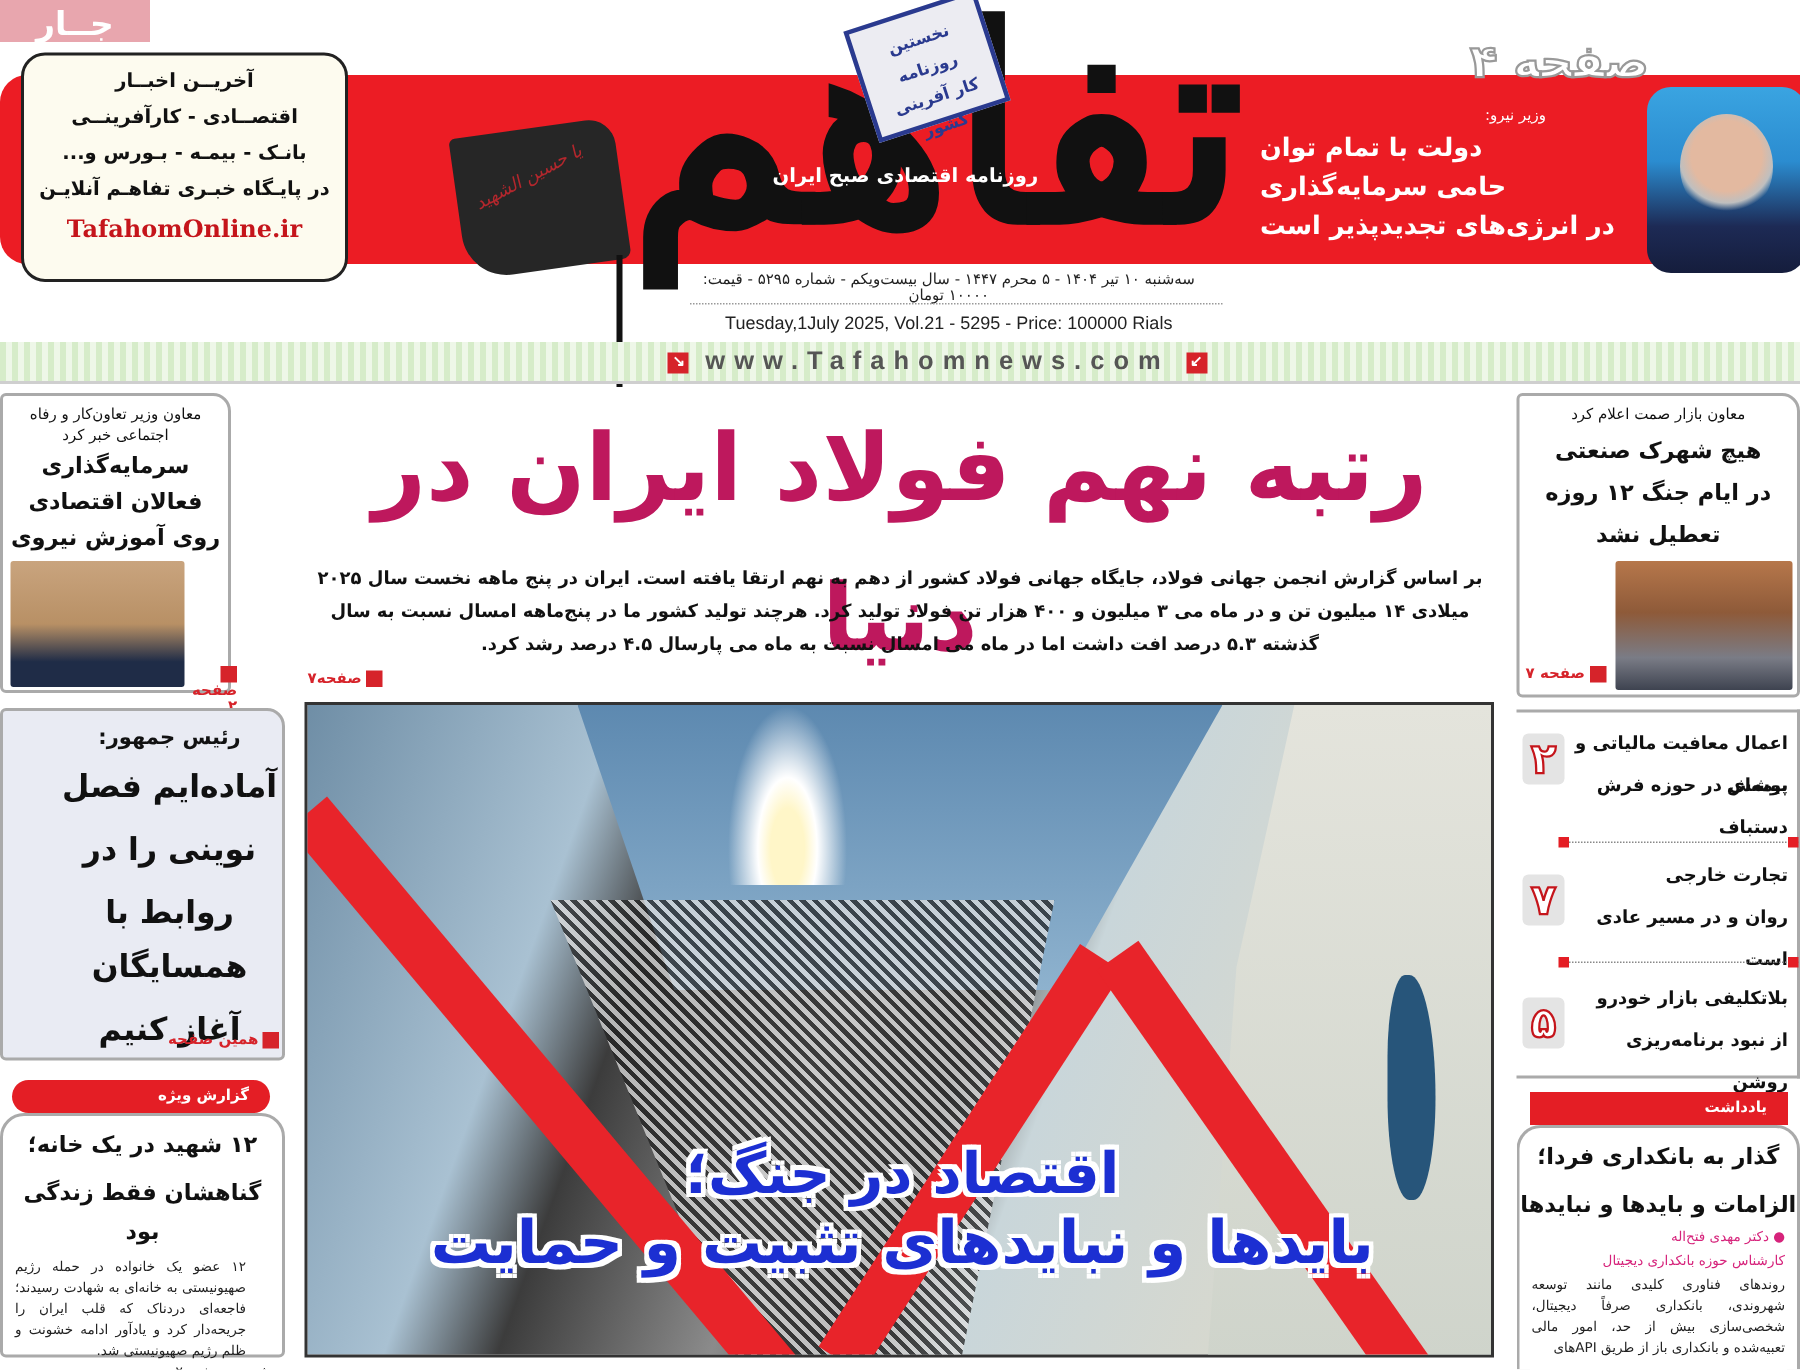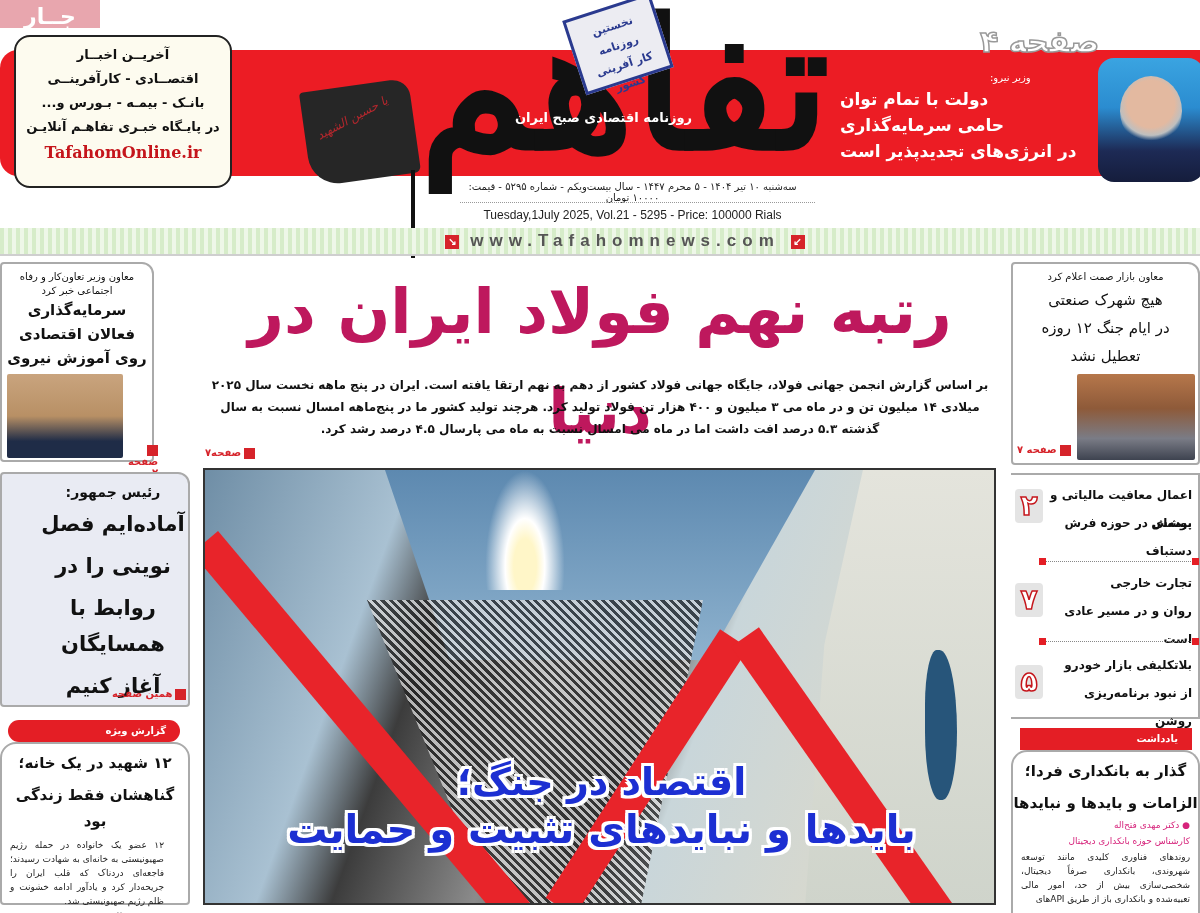--- a/index.html
+++ b/index.html
@@ -75,21 +75,21 @@
 
   .img-title-1 { position: absolute; left: 0; top: 290px; width: 793px; text-align: center; font-size: 38px; font-weight: bold; color: #1c2fd2;
     text-shadow: -3px -3px 0 #fff, 3px -3px 0 #fff, -3px 3px 0 #fff, 3px 3px 0 #fff, 0 3px 0 #fff, 0 -3px 0 #fff, 3px 0 0 #fff, -3px 0 0 #fff; }
   .img-title-2 { position: absolute; left: 0; top: 336px; width: 793px; text-align: center; font-size: 40px; font-weight: bold; color: #1c2fd2;
     text-shadow: -3px -3px 0 #fff, 3px -3px 0 #fff, -3px 3px 0 #fff, 3px 3px 0 #fff, 0 3px 0 #fff, 0 -3px 0 #fff, 3px 0 0 #fff, -3px 0 0 #fff; }
   .img-ref { position: absolute; left: 8px; top: 400px; font-size: 10px; color: #fff; margin-top: 46px; }
   .img-ref .pr-icon { display: inline-block; width: 10px; height: 10px; background: #d6232a; vertical-align: middle; margin-left: 3px; }
 
   
   .right-1 { left: 1011px; top: 262px; width: 189px; height: 203px; }
-  .right-1 .h { font-size: 15px; font-weight: normal; text-align: center; line-height: 24px; margin-top: 4px; }
+  .right-1 .h { font-size: 15px; font-weight: bold; text-align: center; line-height: 24px; margin-top: 4px; }
   .person-photo-r { position: absolute; left: 64px; top: 110px; width: 118px; height: 86px; background: linear-gradient(180deg, #b6774b 0%, #8e5a39 40%, #7a7c86 75%, #3e4350 100%); border-radius: 2px; }
 
   .right-list { position: absolute; left: 1011px; top: 473px; width: 189px; height: 246px; border: 2px solid #aaa; border-left: none; }
   .list-item { position: absolute; left: 0; width: 189px; }
   .list-num { position: absolute; left: 4px; width: 28px; height: 34px; background: #e4e4e4; color: #fff; font-size: 28px; font-weight: bold; text-align: center; line-height: 34px; -webkit-text-stroke: 1.5px #c5151b; border-radius: 4px; }
   .list-text { position: absolute; left: 32px; width: 155px; font-size: 12px; font-weight: bold; line-height: 28px; text-align: right; padding-right: 6px; }
   .list-sep { position: absolute; left: 30px; width: 158px; border-top: 1px dotted #888; }
   .list-sep::before, .list-sep::after { content: ""; position: absolute; top: -4px; width: 7px; height: 7px; background: #e41e25; }
   .list-sep::before { left: -2px; } .list-sep::after { right: 0; }
 

